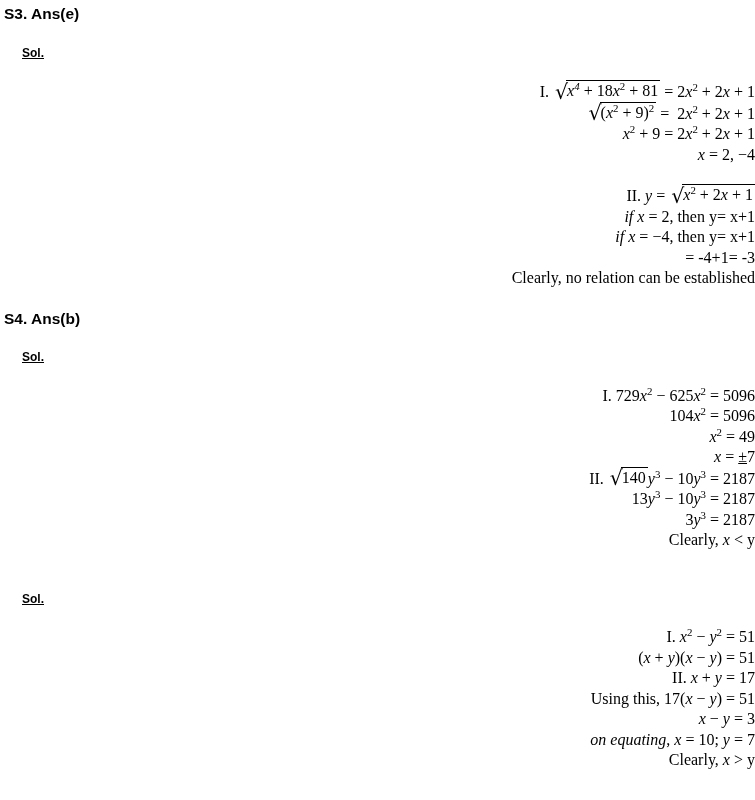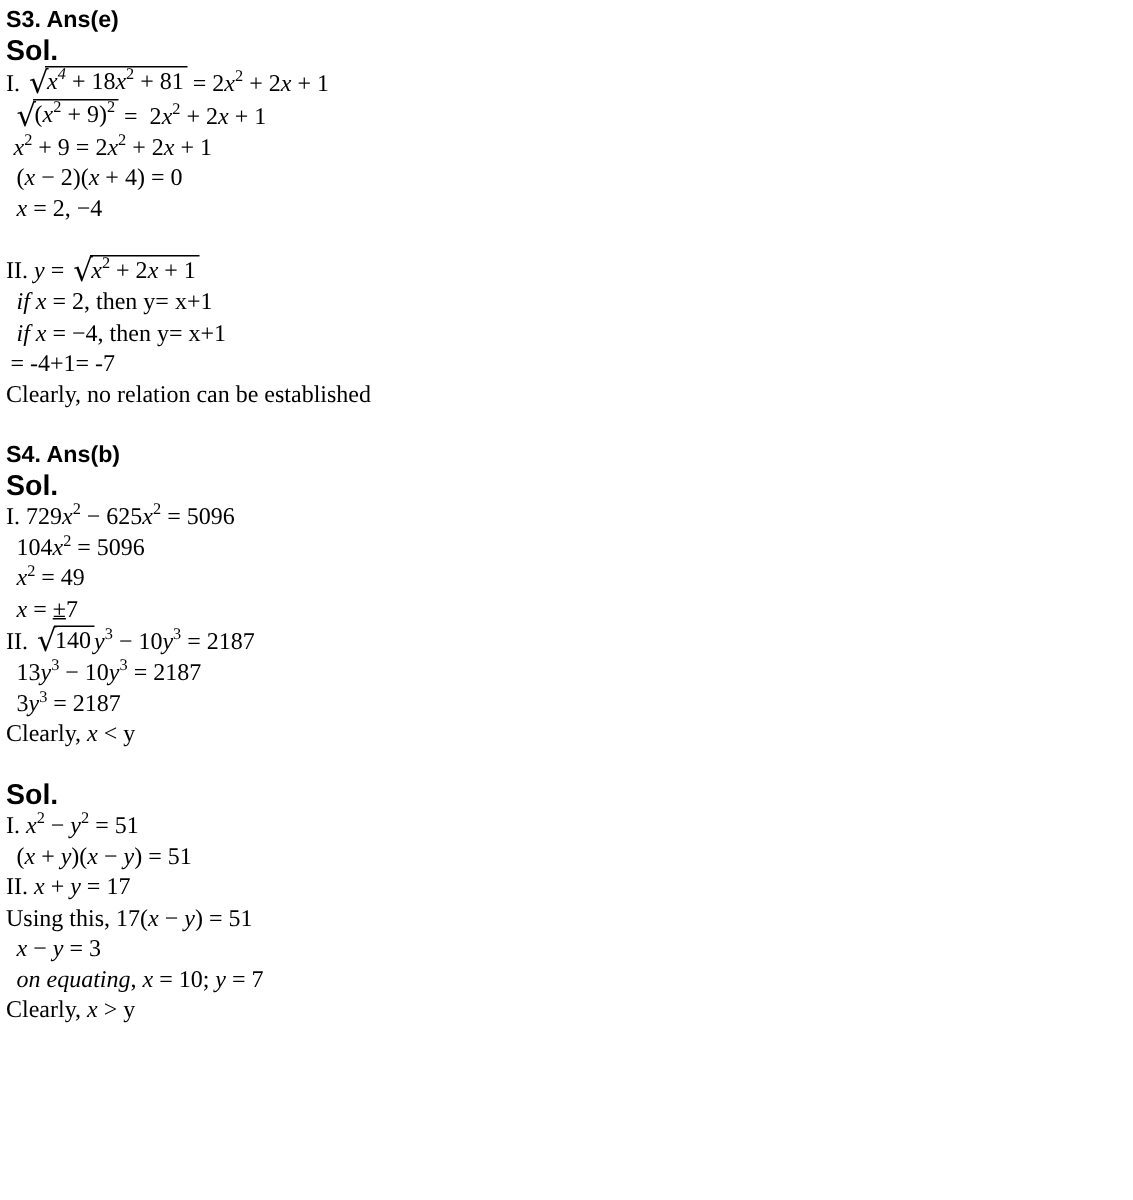--- a/index.html
+++ b/index.html
@@ -27,30 +27,32 @@
   .head {
     font-family: "Liberation Sans", sans-serif;
     font-weight: bold;
     font-size: 15.5px;
     line-height: 20.5px;
     margin: 0;
   }
   .sol {
     font-family: "Liberation Sans", sans-serif;
     font-weight: bold;
-    font-size: 19px;
+    font-size: 12px;
     line-height: 20.5px;
-    margin: 0;
+    margin: 18px;
+    text-decoration: underline;
   }
   .line {
     font-size: 16px;
     line-height: 20.5px;
     white-space: nowrap;
     margin: 0;
     font-family: "Liberation Serif", serif;
+    text-align: right;
   }
   .gap {
     height: 20px;
   }
   .ind1 { padding-left: 5px; }
   .ind2 { padding-left: 3px; }
 
   
   .mi { font-style: italic; font-family: "Liberation Serif", serif; }
   .sup {
@@ -101,23 +103,20 @@
 
     <div class="line ind1">
       <span class="radic"><span class="sign">√</span><span class="rad-body">(<span class="mi">x</span><span class="supn">2</span> + 9)<span class="supn">2</span></span></span>&nbsp;=&nbsp; 2<span class="mi">x</span><span class="supn">2</span> + 2<span class="mi">x</span> + 1
     </div>
 
     <div class="line ind1">
       <span class="mi">x</span><span class="supn">2</span> + 9 = 2<span class="mi">x</span><span class="supn">2</span> + 2<span class="mi">x</span> + 1
     </div>
 
 
-    <div class="line ind2">
-      &nbsp;(<span class="mi">x</span> − 2)(<span class="mi">x</span> + 4) = 0
-    </div>
 
     <div class="line ind2">
       &nbsp;<span class="mi">x</span> = 2, −4
     </div>
 
     <div class="gap"></div>
 
     <div class="line">
       II.&nbsp;<span class="mi">y</span> = <span class="radic"><span class="sign">√</span><span class="rad-body"><span class="mi">x</span><span class="supn">2</span> + 2<span class="mi">x</span> + 1</span></span>
     </div>
@@ -126,21 +125,21 @@
     <div class="line ind2">
       &nbsp;<span class="mi">if x</span> = 2, then y= x+1
     </div>
 
 
     <div class="line ind2">
       &nbsp;<span class="mi">if x</span> = −4, then y= x+1
     </div>
 
     <div class="line ind2">
-      = -4+1= -7
+      = -4+1= -3
     </div>
 
     <div class="line">Clearly, no relation can be established</div>
   </div>
 
   <div class="gap"></div>
 
   <div class="block">
     <div class="head">S4. Ans(b)</div>
     <div class="sol">Sol.</div>

